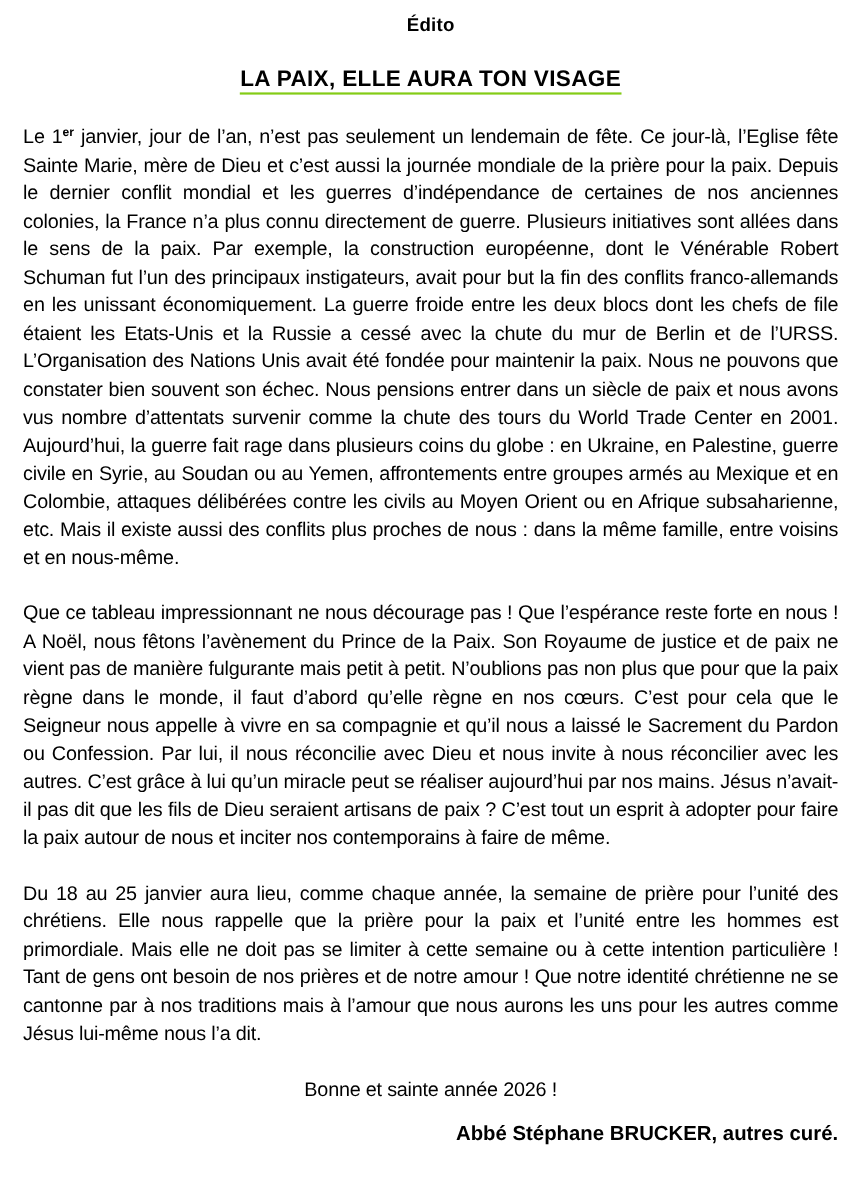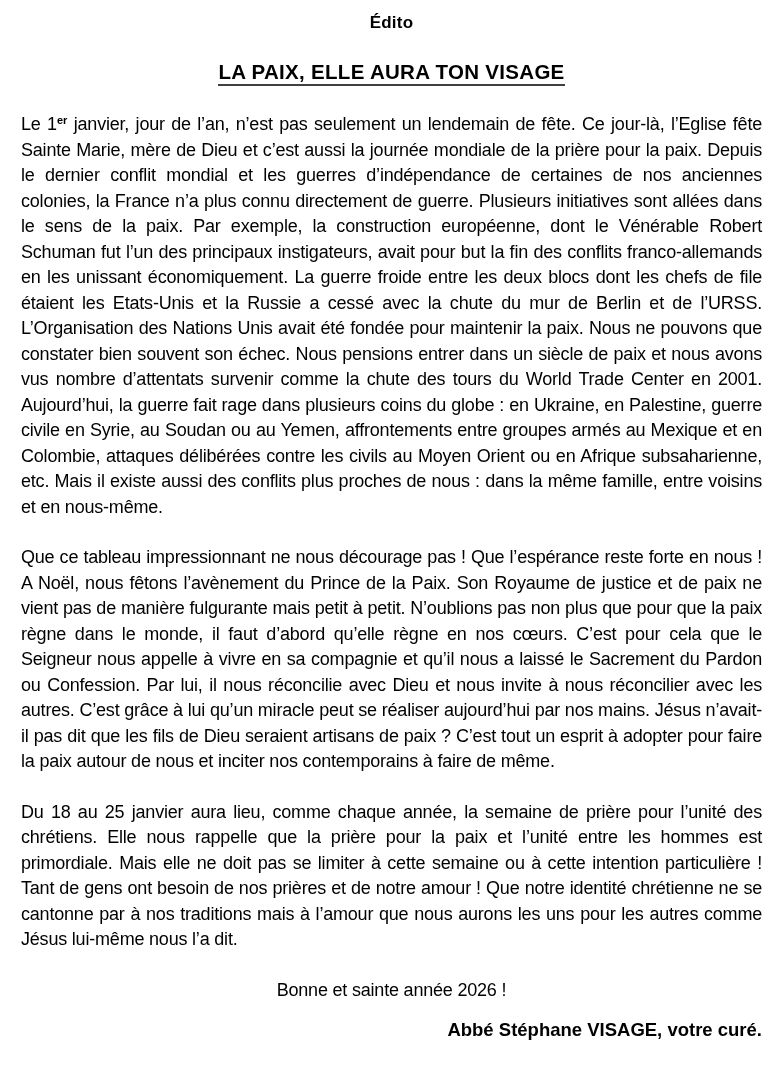--- a/index.html
+++ b/index.html
@@ -31,21 +31,21 @@
   }
   .title {
     text-align: center;
     margin: 26px 0 0 0;
     font-size: 20.5px;
     line-height: 24px;
   }
   .title-text {
     font-weight: bold;
     letter-spacing: 0.3px;
-    border-bottom: 2px solid #404040;
+    border-bottom: 2px solid #84cc16;
     padding-bottom: 1px;
   }
   .body-copy {
     margin-top: 28px;
   }
   .para {
     font-size: 18px;
     line-height: 25.5px;
     letter-spacing: -0.2px;
     text-align: justify;
@@ -87,17 +87,17 @@
   <div class="body-copy">
 
     <p class="para"><span>Le 1</span><sup class="ord">er</sup><span> janvier, jour de l’an, n’est pas seulement un lendemain de fête. Ce jour-là, l’Eglise fête Sainte Marie, mère de Dieu et c’est aussi la journée mondiale de la prière pour la paix. Depuis le dernier conflit mondial et les guerres d’indépendance de certaines de nos anciennes colonies, la France n’a plus connu directement de guerre. Plusieurs initiatives sont allées dans le sens de la paix. Par exemple, la construction européenne, dont le Vénérable Robert Schuman fut l’un des principaux instigateurs, avait pour but la fin des conflits franco-allemands en les unissant économiquement. La guerre froide entre les deux blocs dont les chefs de file étaient les Etats-Unis et la Russie a cessé avec la chute du mur de Berlin et de l’URSS. L’Organisation des Nations Unis avait été fondée pour maintenir la paix. Nous ne pouvons que constater bien souvent son échec. Nous pensions entrer dans un siècle de paix et nous avons vus nombre d’attentats survenir comme la chute des tours du World Trade Center en 2001. Aujourd’hui, la guerre fait rage dans plusieurs coins du globe&nbsp;: en Ukraine, en Palestine, guerre civile en Syrie, au Soudan ou au Yemen, affrontements entre groupes armés au Mexique et en Colombie, attaques délibérées contre les civils au Moyen Orient ou en Afrique subsaharienne, etc. Mais il existe aussi des conflits plus proches de nous&nbsp;: dans la même famille, entre voisins et en nous-même.</span></p>
 
     <p class="para">Que ce tableau impressionnant ne nous décourage pas&nbsp;! Que l’espérance reste forte en nous&nbsp;! A Noël, nous fêtons l’avènement du Prince de la Paix. Son Royaume de justice et de paix ne vient pas de manière fulgurante mais petit à petit. N’oublions pas non plus que pour que la paix règne dans le monde, il faut d’abord qu’elle règne en nos cœurs. C’est pour cela que le Seigneur nous appelle à vivre en sa compagnie et qu’il nous a laissé le Sacrement du Pardon ou Confession. Par lui, il nous réconcilie avec Dieu et nous invite à nous réconcilier avec les autres. C’est grâce à lui qu’un miracle peut se réaliser aujourd’hui par nos mains. Jésus n’avait-il pas dit que les fils de Dieu seraient artisans de paix&nbsp;? C’est tout un esprit à adopter pour faire la paix autour de nous et inciter nos contemporains à faire de même.</p>
 
     <p class="para">Du 18 au 25 janvier aura lieu, comme chaque année, la semaine de prière pour l’unité des chrétiens. Elle nous rappelle que la prière pour la paix et l’unité entre les hommes est primordiale. Mais elle ne doit pas se limiter à cette semaine ou à cette intention particulière&nbsp;! Tant de gens ont besoin de nos prières et de notre amour&nbsp;! Que notre identité chrétienne ne se cantonne par à nos traditions mais à l’amour que nous aurons les uns pour les autres comme Jésus lui-même nous l’a dit.</p>
 
     <p class="closing">Bonne et sainte année 2026&nbsp;!</p>
 
-    <p class="signature">Abbé Stéphane VISAGE, votre curé.</p>
+    <p class="signature">Abbé Stéphane BRUCKER, autres curé.</p>
 
   </div>
 
 </div>
 
 </body></html>

